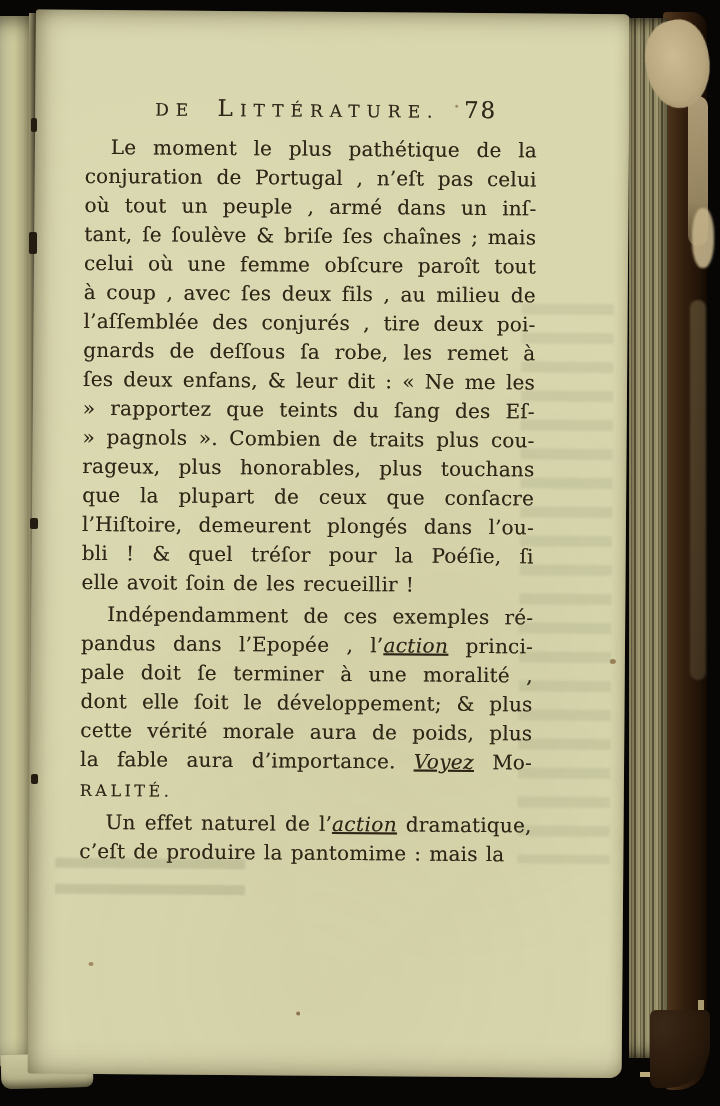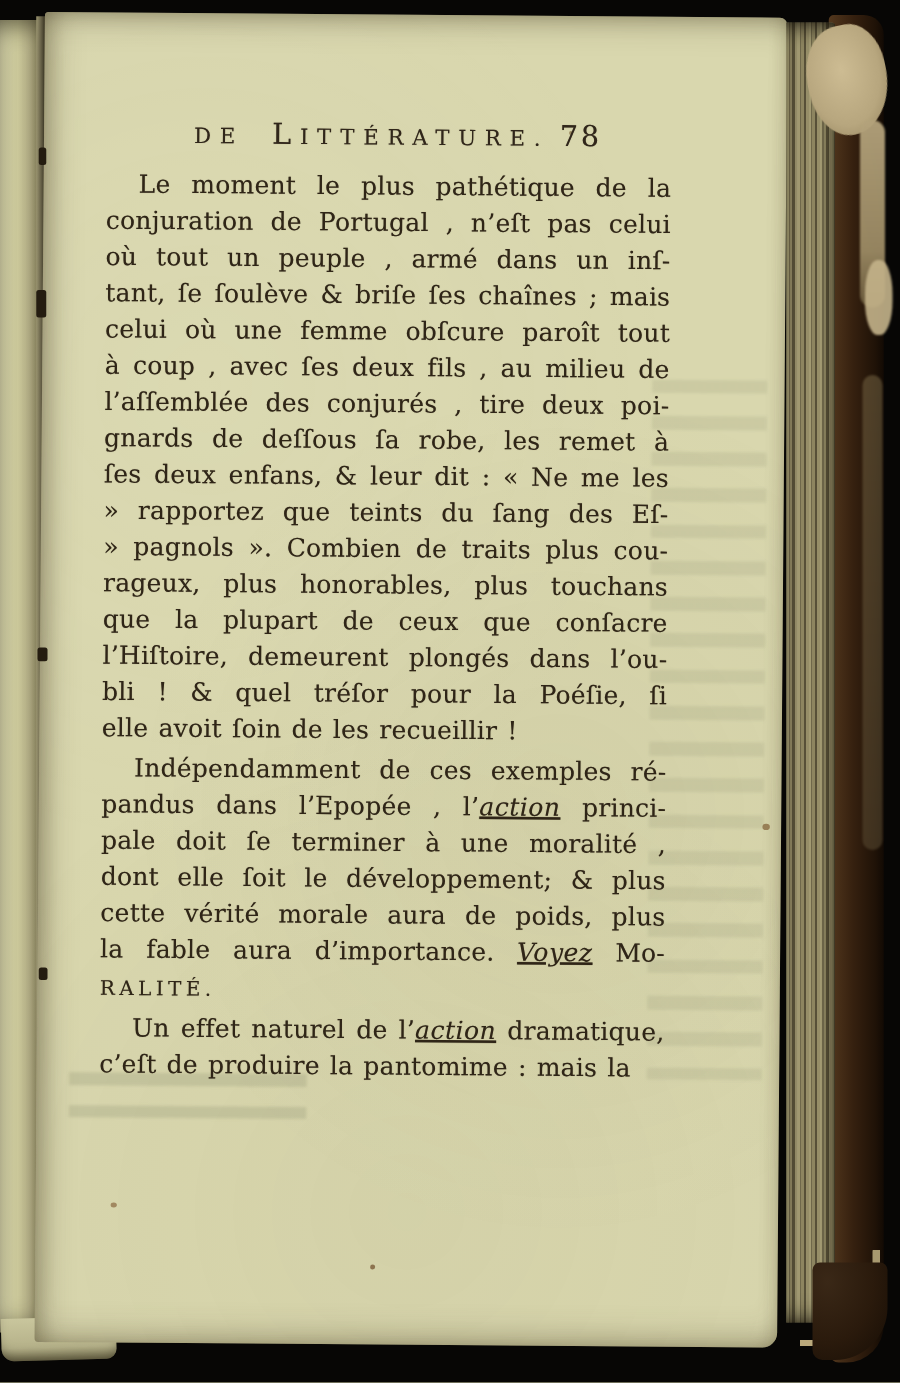--- a/index.html
+++ b/index.html
@@ -49,21 +49,21 @@
   }
 
   
   .running-header{
     position:absolute;left:50px;top:84px;width:452px;z-index:4;
     display:flex;justify-content:space-between;align-items:baseline;
     color:#30261a;text-shadow:0 0 .6px rgba(47,37,23,.5);
   }
   .htitle{margin-left:70px;font-size:17px;letter-spacing:7px;word-spacing:10px;white-space:nowrap;}
   .htitle .big{font-size:23px;}
-  .pagenum{margin-right:56px;font-size:23px;letter-spacing:2px;}
+  .pagenum{margin-right:40px;font-size:23px;letter-spacing:2px;}
 
   
   .body-text{
     position:absolute;left:50px;top:120px;width:452px;z-index:4;
     font-size:20px;line-height:29px;color:#2f2517;
     letter-spacing:.2px;word-spacing:1.5px;
     text-shadow:0 0 .6px rgba(47,37,23,.45);
   }
   .line{height:29px;text-align:justify;text-align-last:justify;text-justify:inter-word;}
   .line.start{text-indent:26px;margin-top:3px;}

